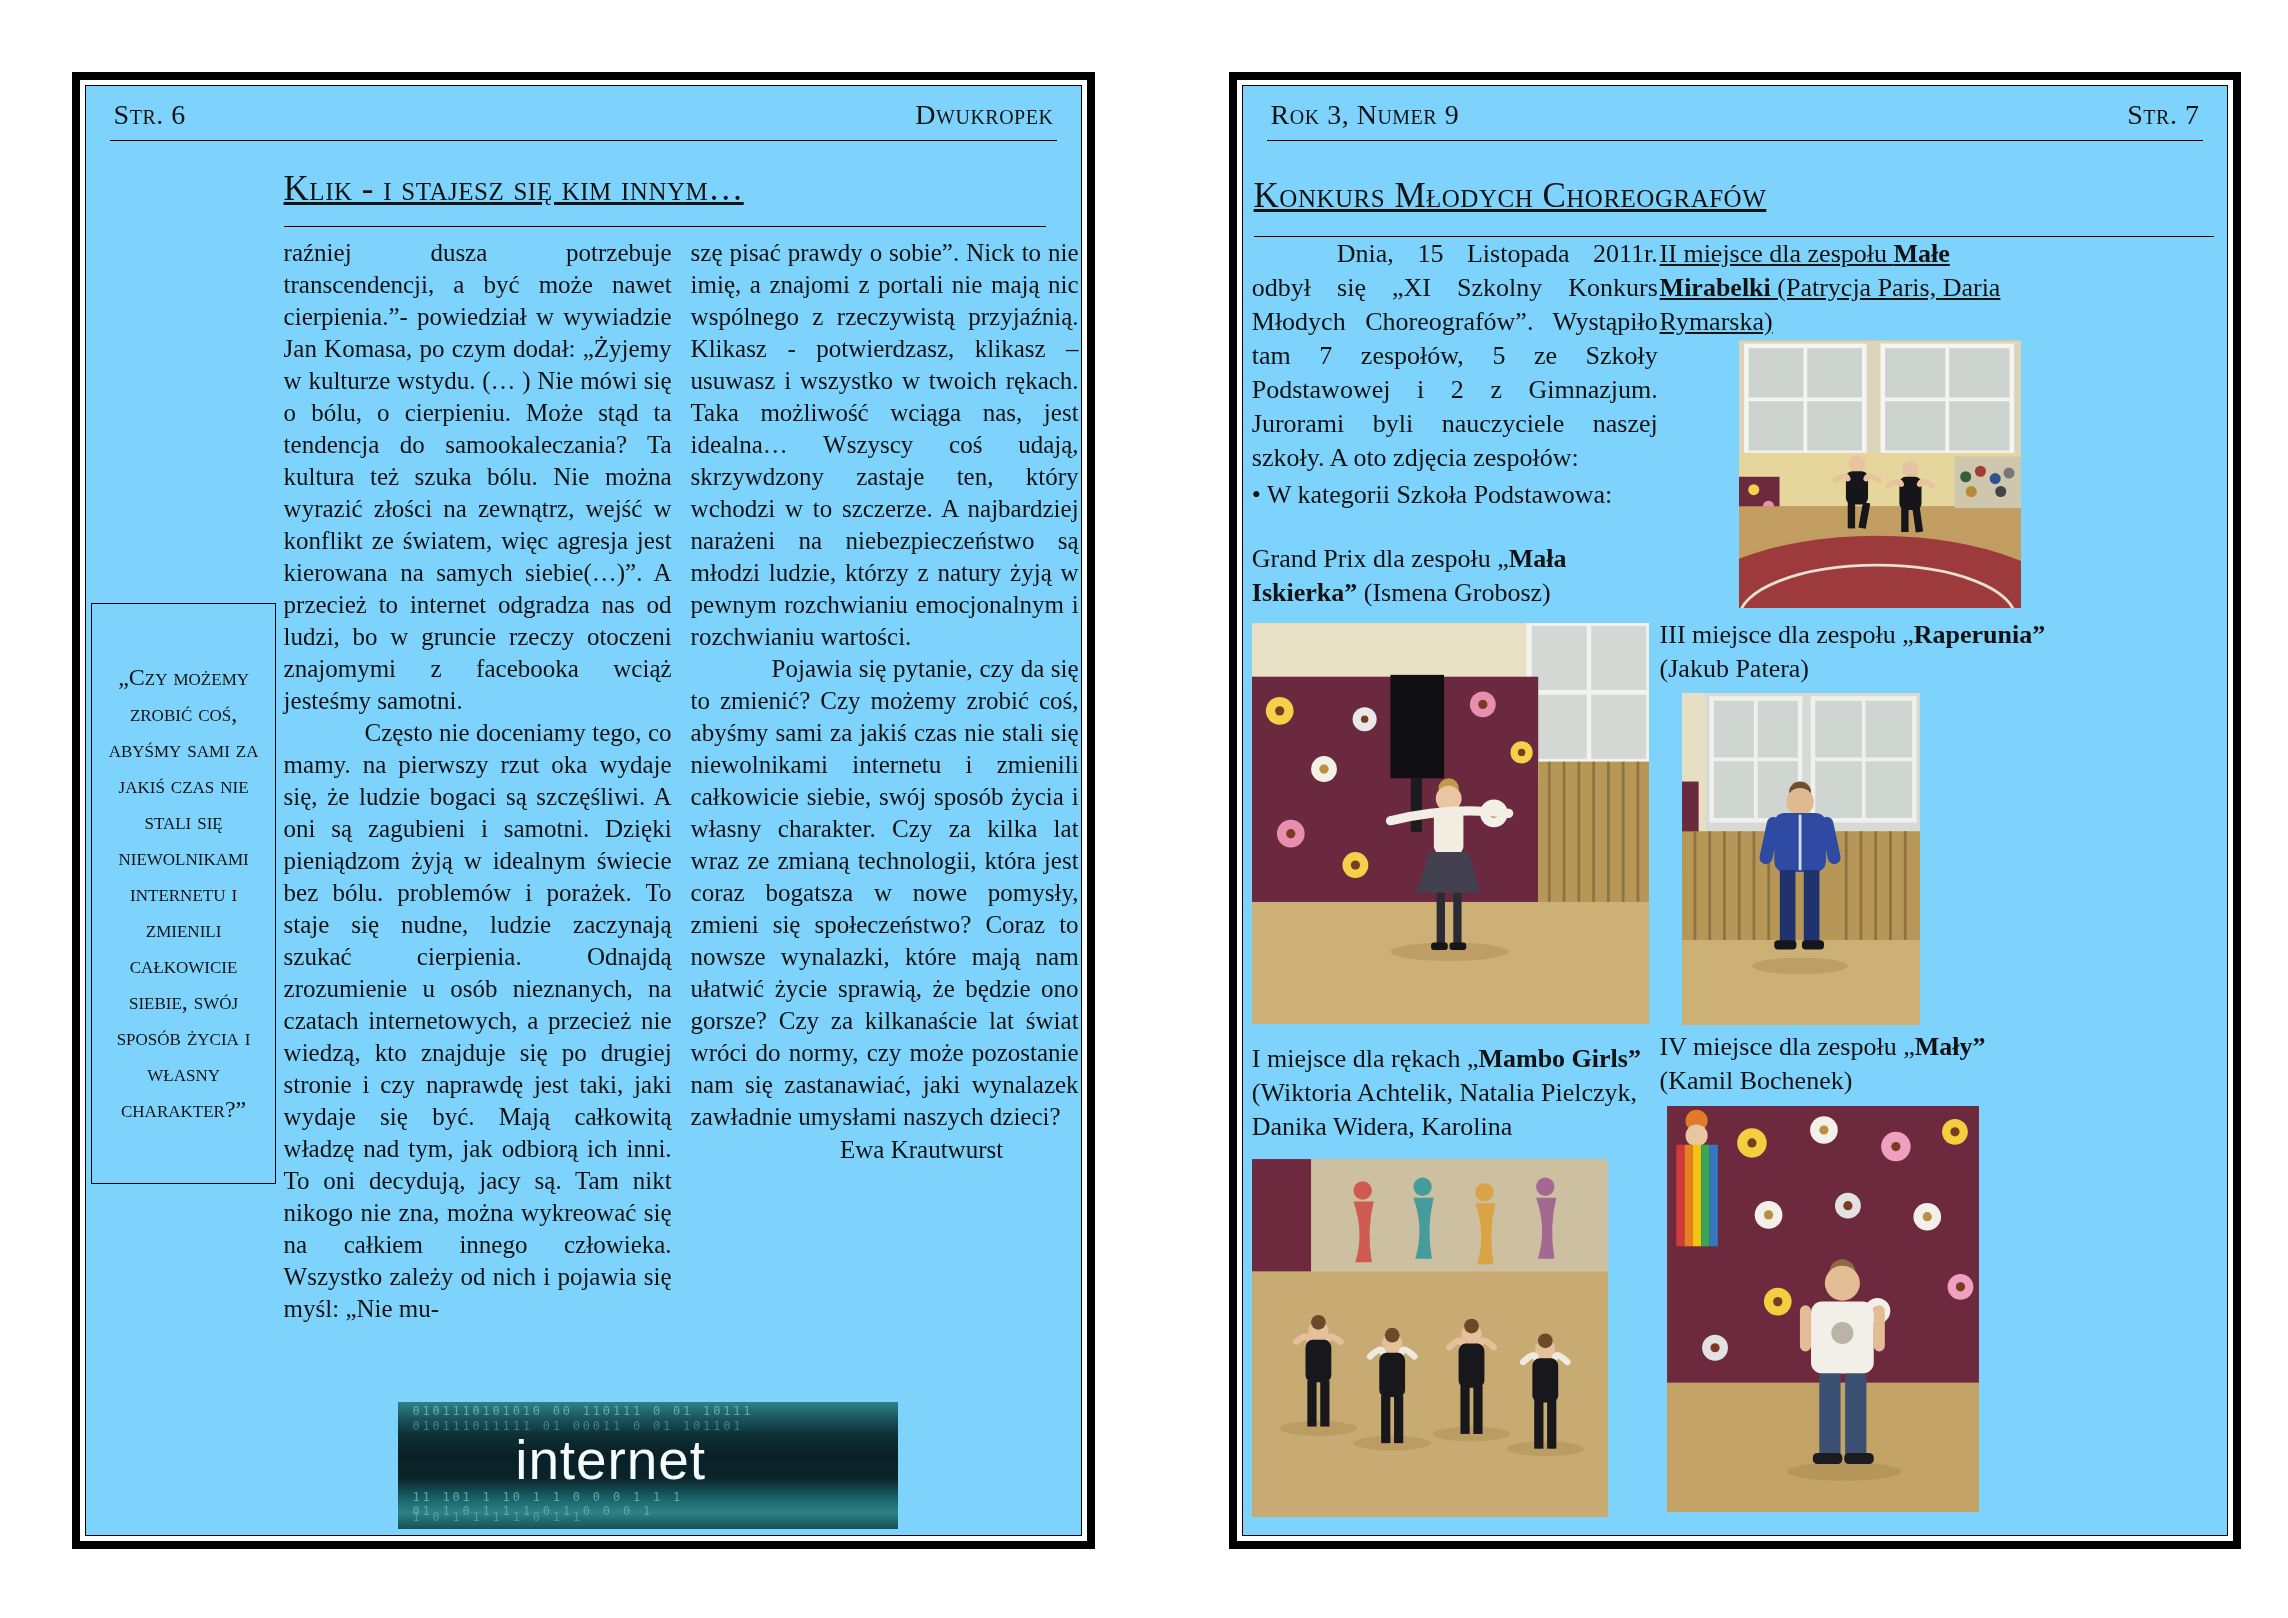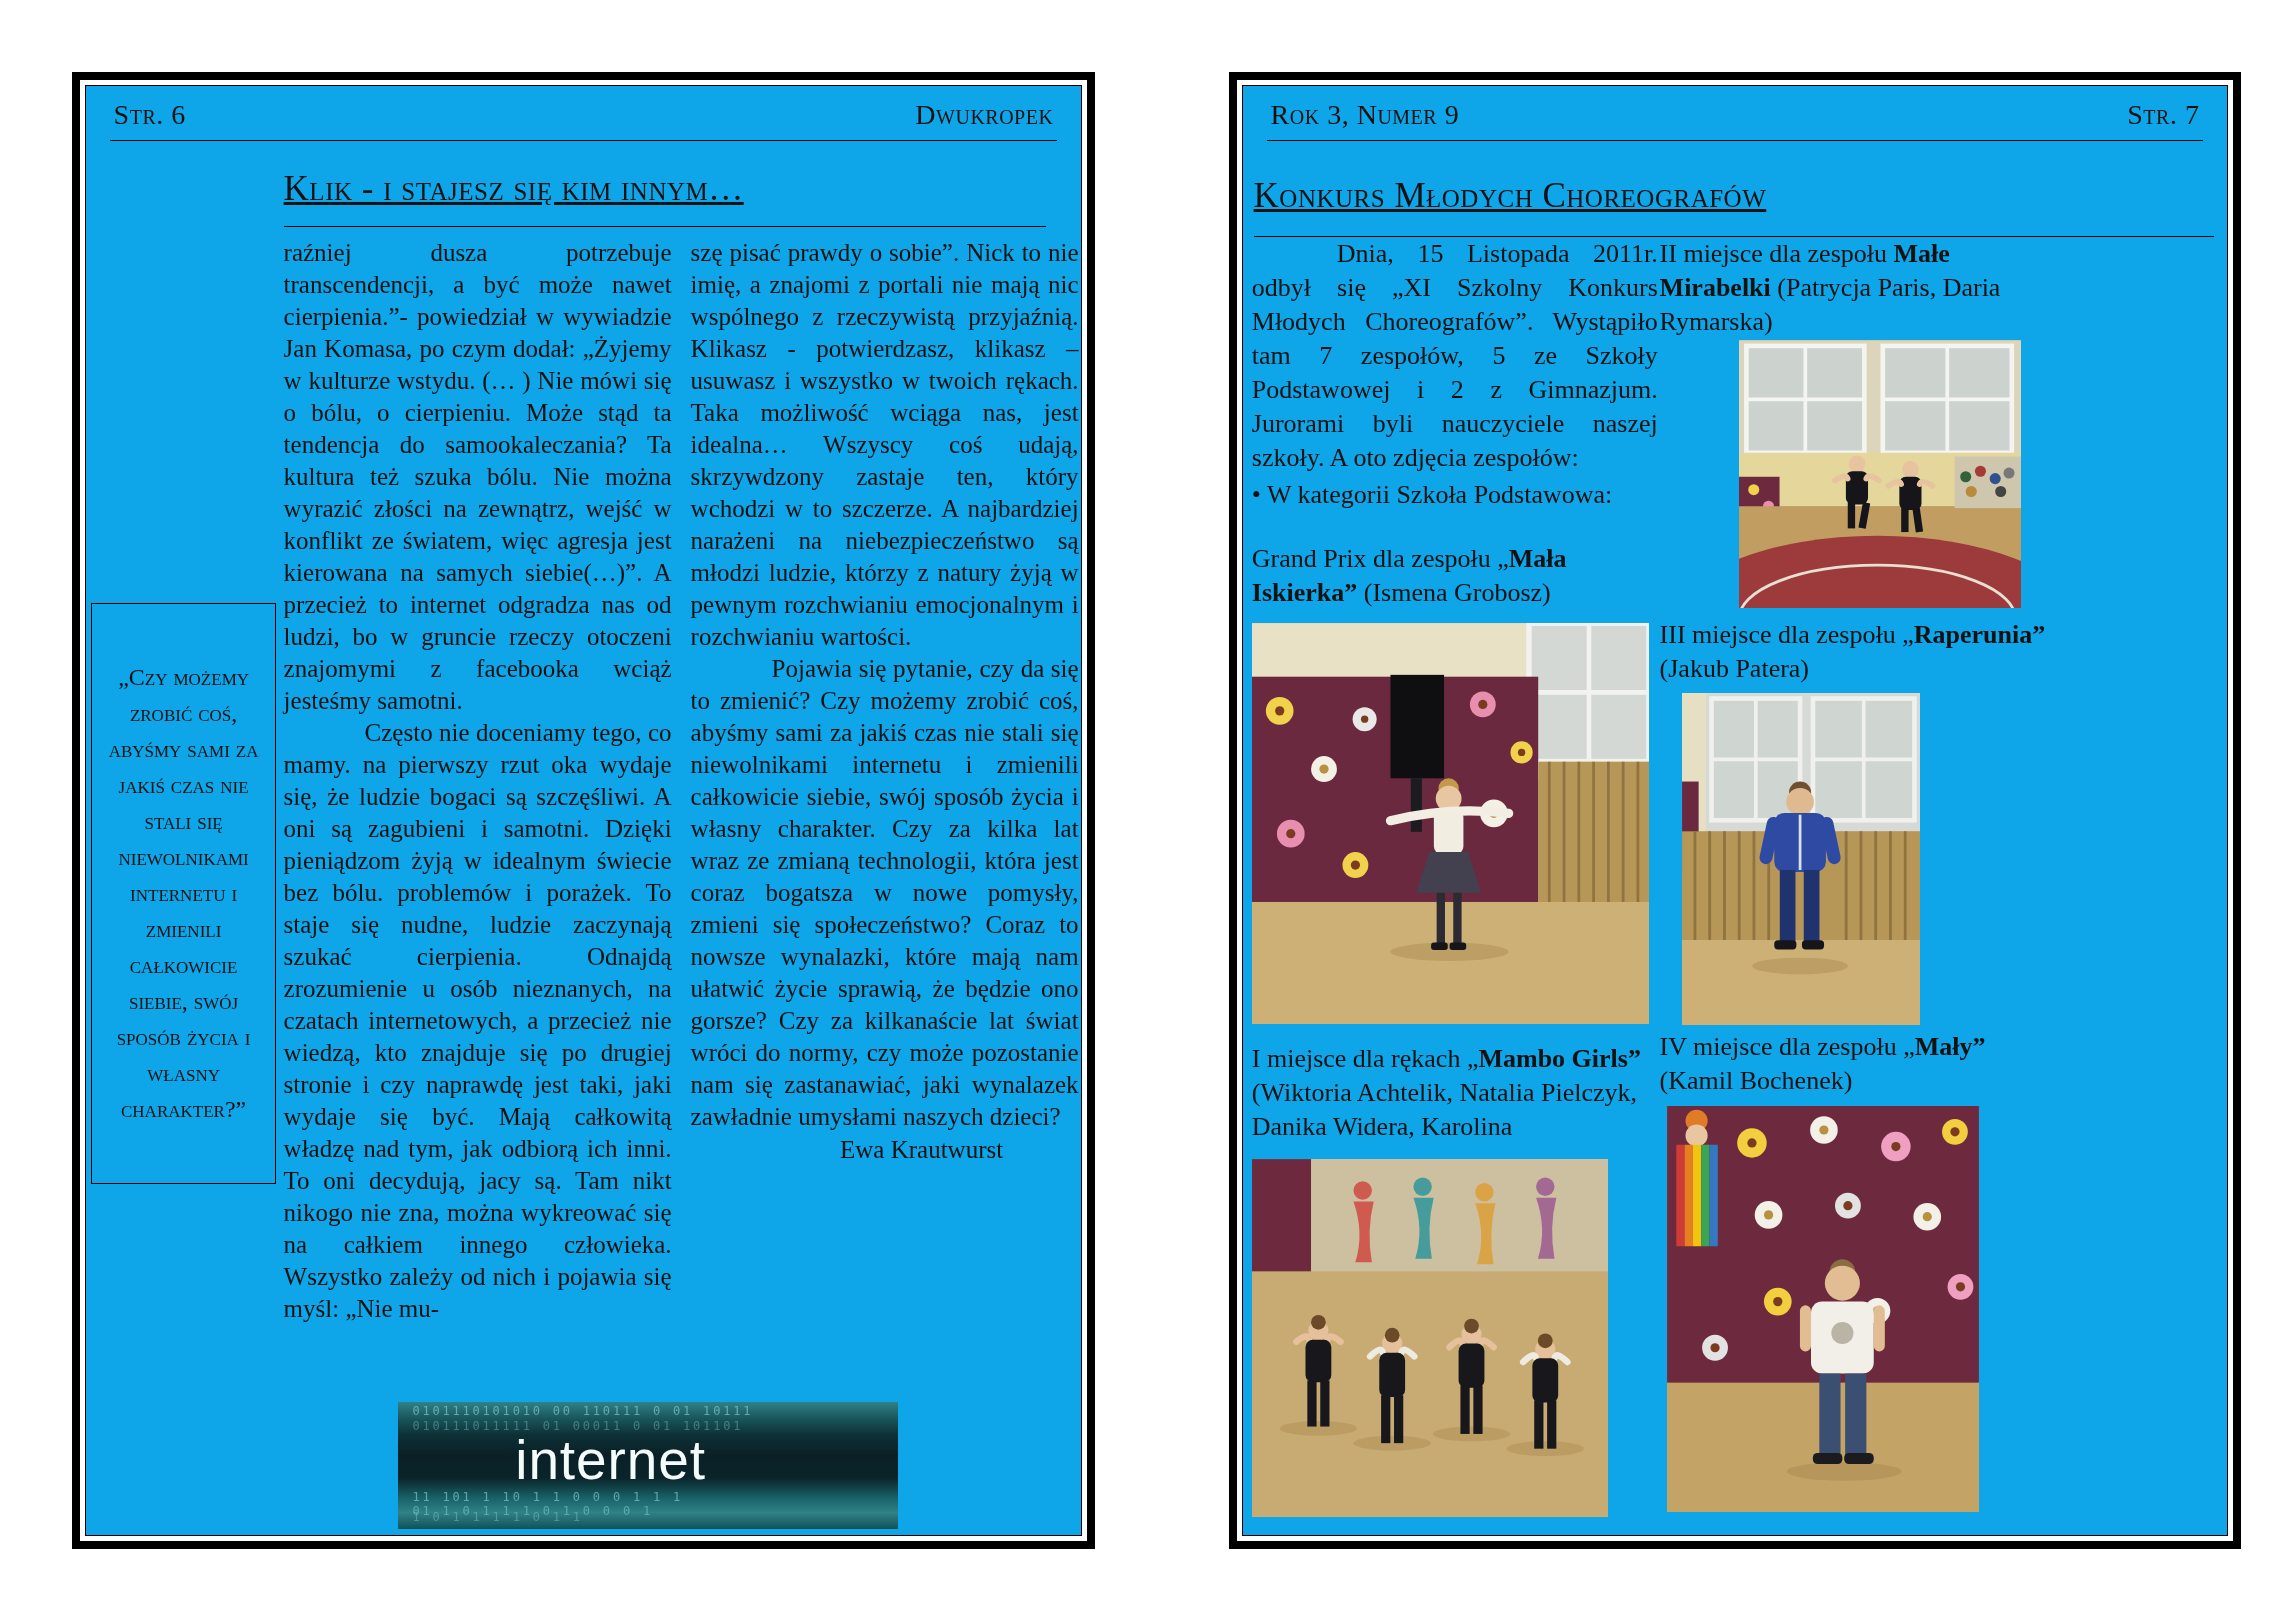--- a/index.html
+++ b/index.html
@@ -7,21 +7,21 @@
   body {
     width:2289px; height:1619px; position:relative;
     font-family:"Liberation Serif","DejaVu Serif",serif;
     color:#121212;
   }
 
   
   .page { position:absolute; top:72px; height:1477px; border:8.3px solid #000; background:#fff; padding:4.6px; }
   .page--left  { left:72px;   width:1023px; }
   .page--right { left:1229px; width:1012px; }
-  .page-inner  { position:relative; width:100%; height:100%; border:1.8px solid #000; overflow:hidden; background:#0ea5e9;padding-left:20px; }
+  .page-inner  { position:relative; width:100%; height:100%; border:1.8px solid #000; overflow:hidden; background:#7dd3fc;padding-left:20px; }
 
   
   .page-header { position:absolute; top:13px; left:28px; right:28px; display:flex; justify-content:space-between; font-variant:small-caps; font-size:28px; letter-spacing:0.5px; }
   .header-rule { position:absolute; top:54px; left:24px; right:24px; height:1.8px; background:#000; }
 
   .article-title { position:absolute; font-weight:400; font-variant:small-caps; font-size:35px; letter-spacing:0.5px; white-space:nowrap;text-decoration:underline; }
   .title-rule { position:absolute; height:1.8px; background:#000; }
   .page--left  .article-title { left:198px; top:83px; }
   .page--left  .title-rule    { left:198px; top:140px; width:762px; }
   .page--right .article-title { left:11px;  top:90px; }
@@ -53,21 +53,21 @@
 
   
   .rcol-left  { position:absolute; left:9.2px;  top:151px; width:406px; }
   .rcol-right { position:absolute; left:417px; top:151px; width:567px; }
   .intro  { font-size:26px; line-height:34px; text-align:justify; text-indent:85px; }
   .bullet { font-size:26px; line-height:34px; margin-top:3.7px; }
   .caption { font-size:26px; line-height:34px; }
   .caption b { font-weight:700; }
   .caption--grand  { margin-top:29.5px; }
   .caption--first  { margin-top:18.5px; }
-  .caption--second { width:388px; }
+  .caption--second { width:388px;text-decoration:underline; }
   .caption--third  { margin-top:9.2px; width:388px; }
   .caption--fourth { margin-top:5.5px;  width:388px; }
 
   .photo { position:relative; overflow:hidden; background:#cdb076; }
   .photo svg { display:block; width:100%; height:100%; }
   .photo--iskierka  { margin-top:13px; width:397px; height:401px; }
   .photo--mambo     { margin-top:14.8px; width:356px; height:358px; }
   .photo--mirabelki { margin-top:1.8px;  margin-left:79px; width:282px; height:268px; }
   .photo--raperunia { margin-top:7.4px;  margin-left:22px; width:238px; height:332px; }
   .photo--maly      { margin-top:7.4px;  margin-left:7.4px;  width:312px; height:406px; }

